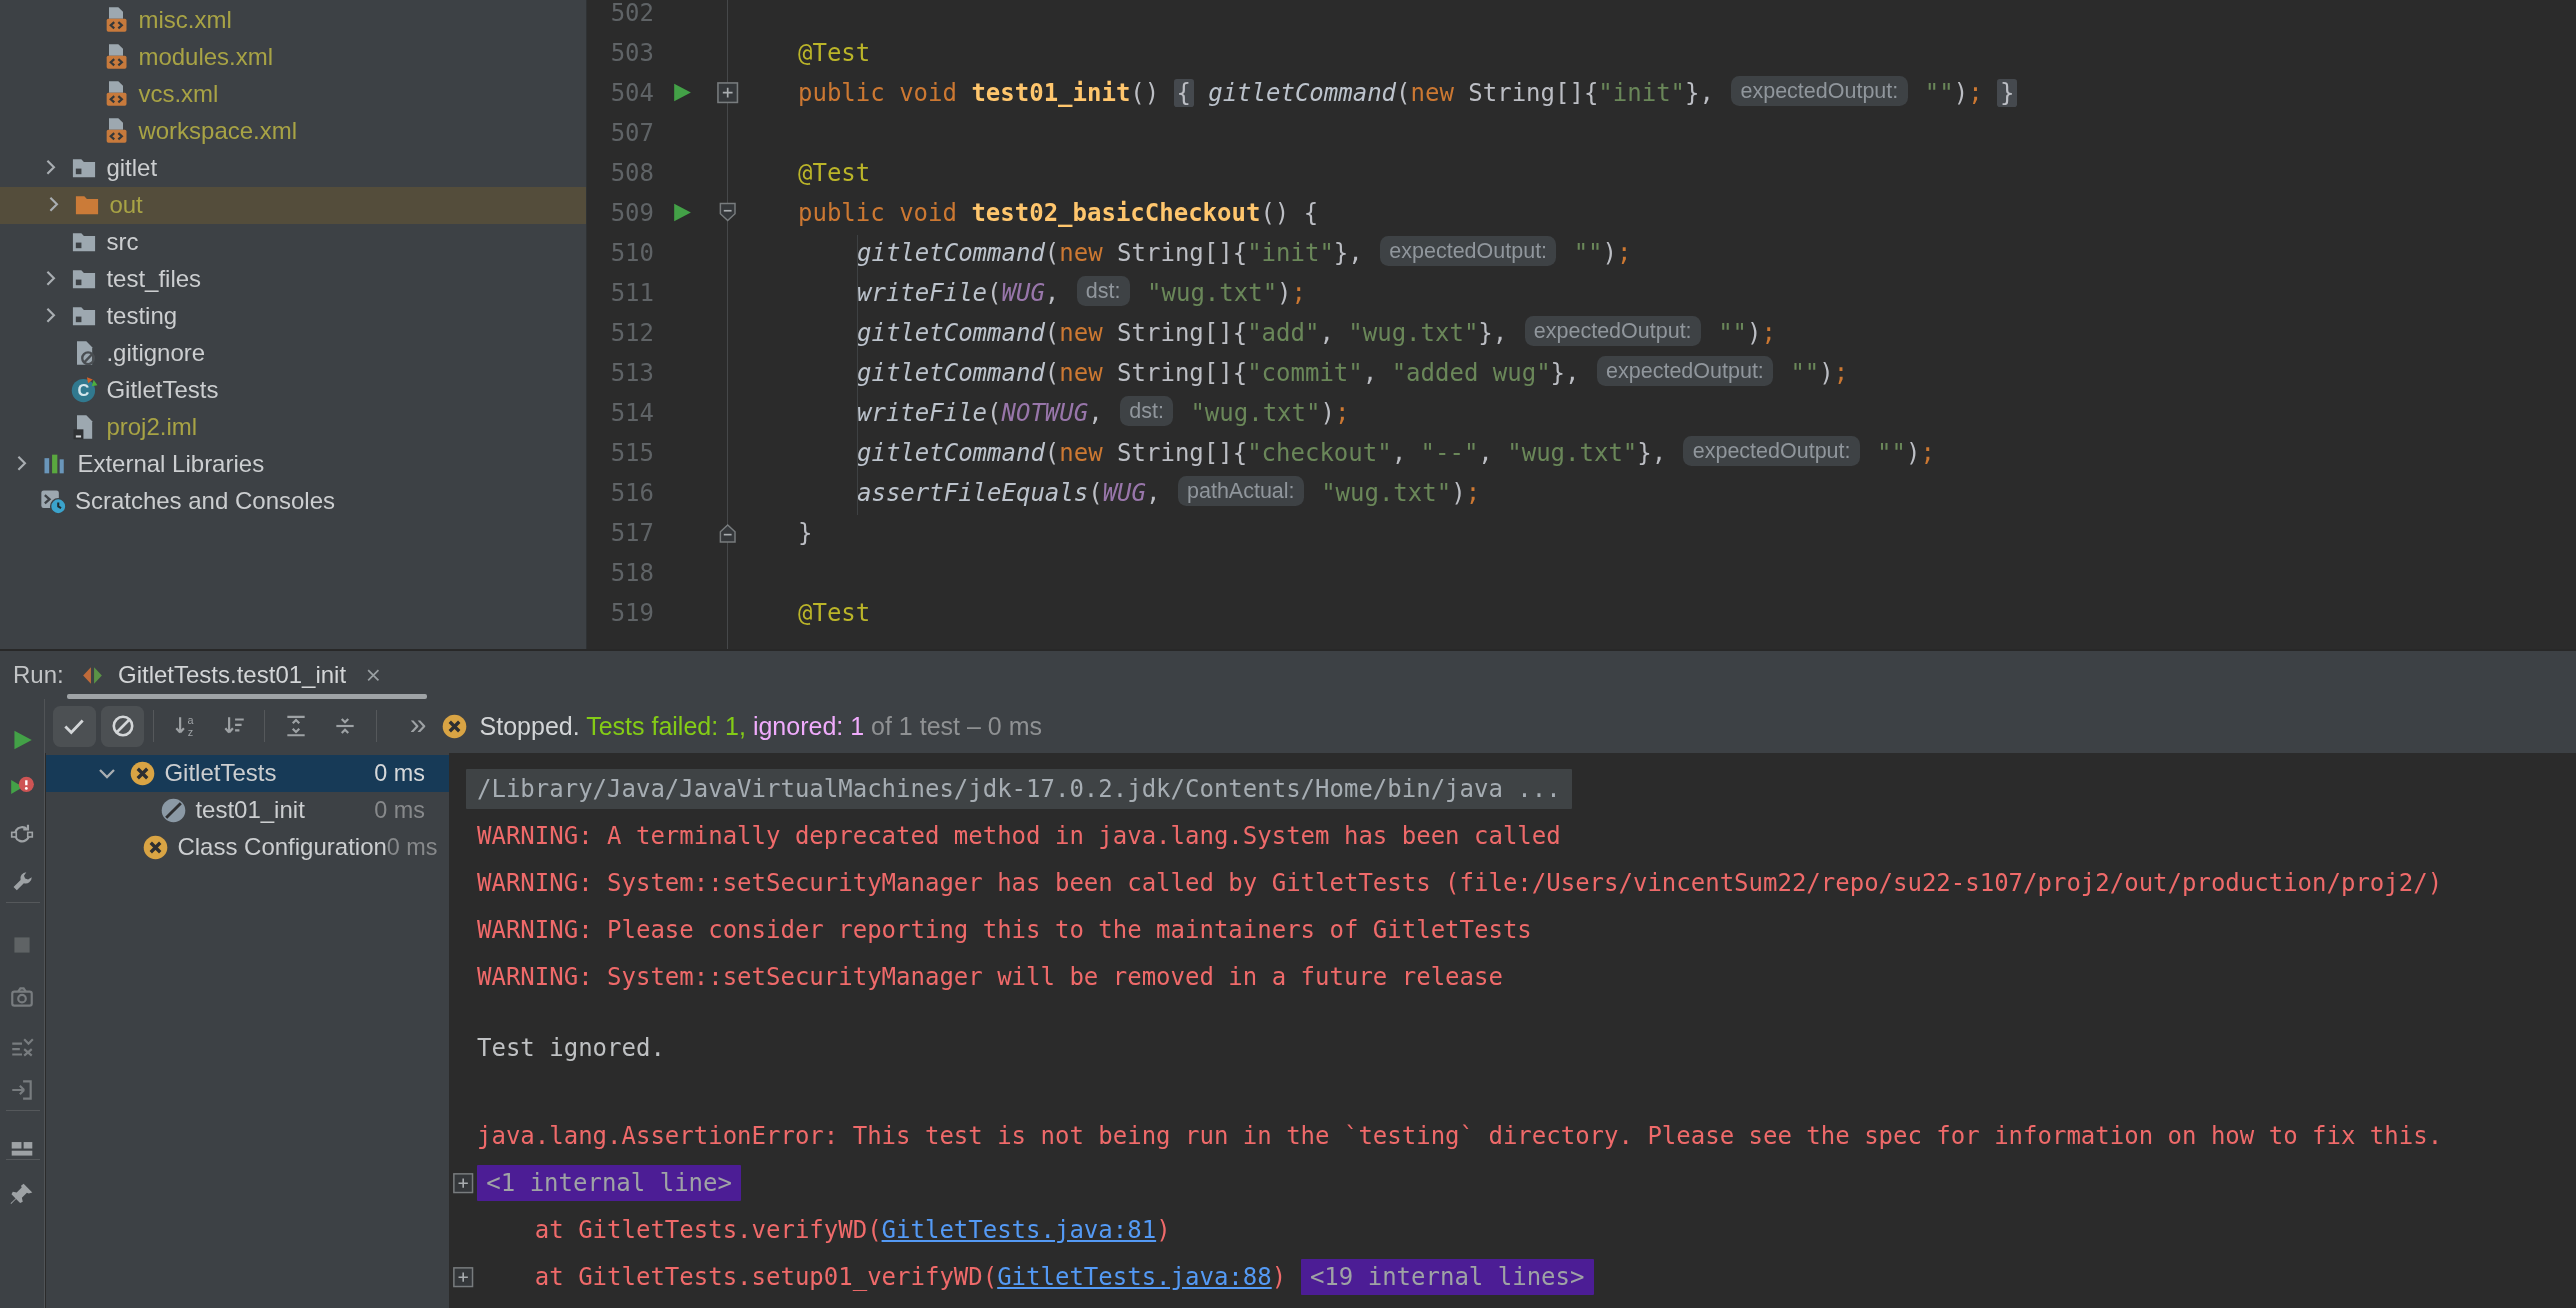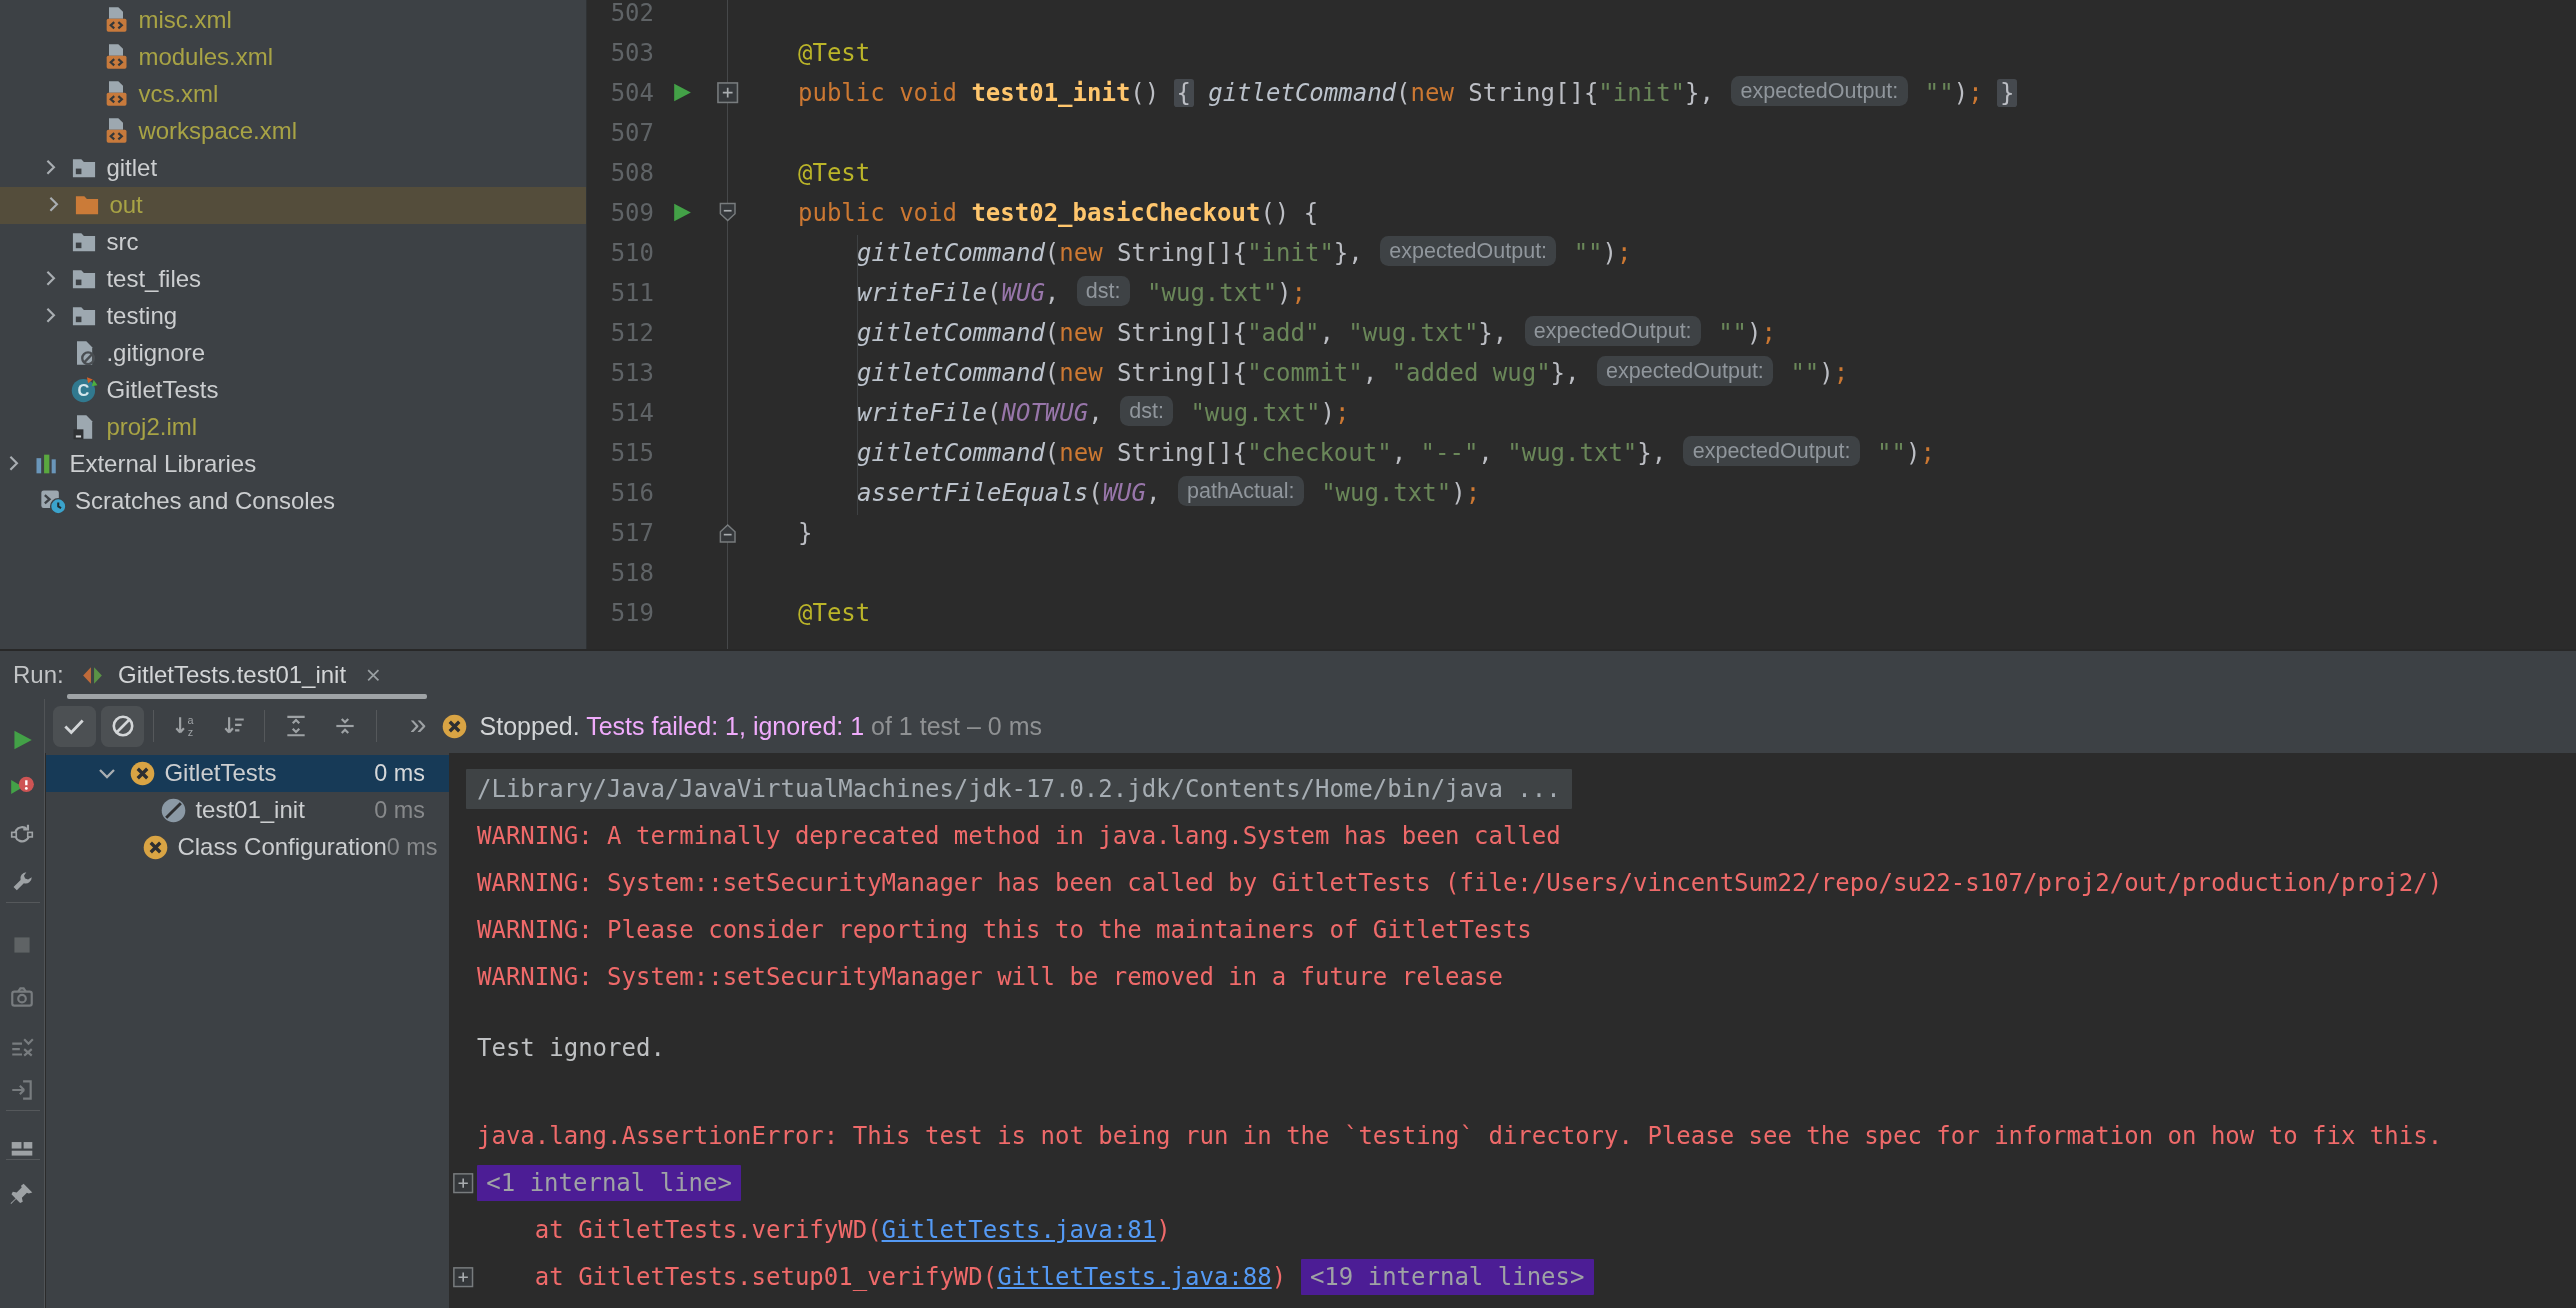--- a/index.html
+++ b/index.html
@@ -56,21 +56,21 @@
   #rp-toolbar { position:absolute; left:45px; top:699px; right:0; height:54px; background:#3d4145;
                 display:flex; align-items:center; padding-left:7.5px; }
   .tbtn { width:43px; height:41px; border-radius:7.5px; display:flex; align-items:center;
           justify-content:center; margin-right:5.6px; flex:none; }
   .tbtn.pressed { background:#4c5053; }
   .tbtn svg { width:26px; height:26px; }
   .tdiv { width:0.9px; height:32px; background:#55585b; margin:0 9.3px 0 3.7px; flex:none; }
   #chevrons { color:#9ea2a5; font-size:30px; margin:0 15px 3.7px 24px; }
   #run-status { display:flex; align-items:center; gap:11.2px; font-size:25px; white-space:pre; }
   #run-status .sticon { width:27px; height:27px; flex:none; }
-  .st-pl { color:#d3d5d7; } .st-fail { color:#f0abfc; }
+  .st-pl { color:#d3d5d7; } .st-fail { color:#84cc16; }
   .st-ign { color:#f0abfc; } .st-dim { color:#8f9193; }
 
   
   #rp-strip { position:absolute; left:0; top:699px; width:45px; bottom:0;
               background:#3d4145; border-right:0.9px solid #515457; }
   .sico { position:absolute; left:9.3px; width:26px; height:26px; }
   .ssep { position:absolute; left:5.6px; width:34px; height:0.9px; background:#55585b; }
 
   
   #test-tree { position:absolute; left:46px; top:753px; width:403px; bottom:0;
@@ -236,21 +236,21 @@
       <span class="tchev" data-name="chevron-right-icon"></span>
       <span class="ticon" data-name="iml-file-icon">
         <svg viewBox="0 0 24 24">
           <path d="M6 2h8l5 5v15H6z" fill="#9da8b0"></path>
           <rect x="3" y="14" width="8.5" height="8.5" fill="#2f3133"></rect>
           <rect x="5" y="19.2" width="4.5" height="1.8" fill="#cfd2d4"></rect>
         </svg>
       </span>
       <span class="olive" data-name="tree-item-label">proj2.iml</span>
     </div>
-    <div class="trow" data-name="tree-item-external-libraries" style="padding-left: 2px;">
+    <div class="trow" data-name="tree-item-external-libraries" style="padding-left: 10px;">
       <span class="tchev" data-name="chevron-right-icon">
         <svg viewBox="0 0 24 24">
           <path d="M9 5l7 7-7 7" fill="none" stroke="#a9aeb2" stroke-width="2.3"></path>
         </svg>
       </span>
       <span class="ticon" data-name="libraries-icon">
         <svg viewBox="0 0 24 24">
           <rect x="3" y="7" width="4" height="13" fill="#6a96ba"></rect>
           <rect x="9.5" y="4" width="4.5" height="16" fill="#5aa83f"></rect>
           <rect x="16" y="8" width="3.5" height="12" fill="#6a96ba"></rect>

